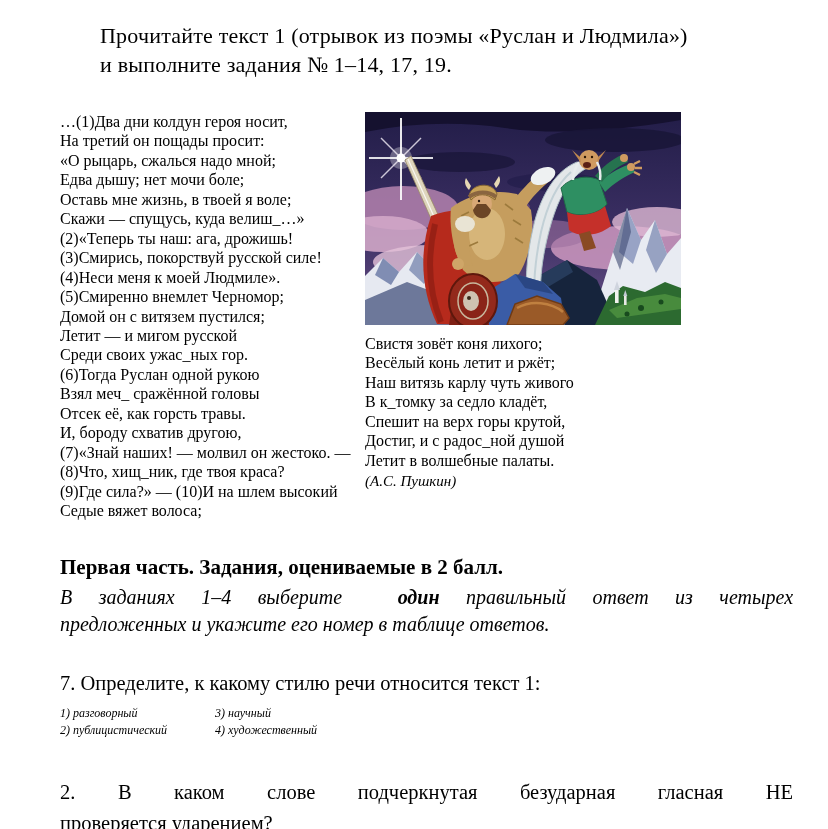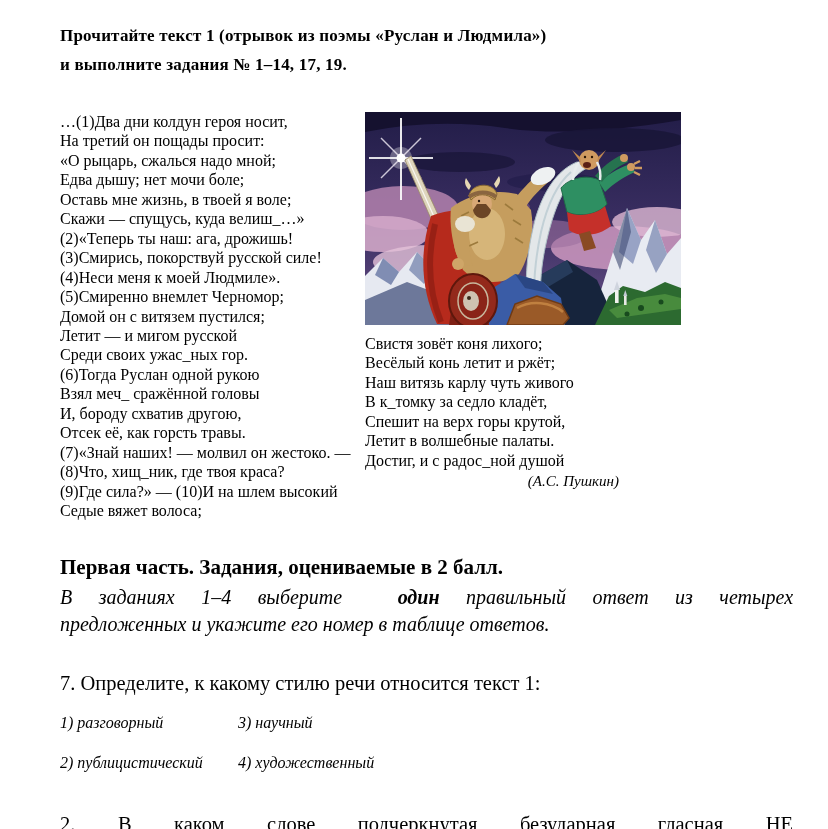--- a/index.html
+++ b/index.html
@@ -5,45 +5,44 @@
   * { margin: 0; padding: 0; box-sizing: border-box; }
   html, body {
     width: 828px; height: 829px;
     background: #ffffff;
     font-family: "Liberation Serif", serif;
     color: #000000;
     overflow: hidden;
   }
   .page { padding: 21px 35px 0 60px; width: 828px; }
 
-  .title { font-size: 17px; font-weight: bold; line-height: 29px; letter-spacing: .2px; }
+  .title { font-size: 22px; font-weight: normal; line-height: 29px; letter-spacing: .2px; margin-left: 40px; }
 
   .content-row { display: flex; margin-top: 33px; }
   .poem-left { width: 305px; font-size: 16px; line-height: 19.45px; flex: none; }
   .right-col { width: 320px; flex: none; }
   .poem-line { white-space: nowrap; }
 
   .figure-wrap { width: 316px; height: 213px; }
   .figure-wrap svg { display: block; }
 
   .poem-right { font-size: 16px; line-height: 19.45px; margin-top: 9px; }
-  .attribution { font-size: 15px; font-style: italic; text-align: right; padding-right: 66px; margin-top: 3px; }
+  .attribution { font-size: 15px; font-style: italic; text-align: left; padding-right: 66px; margin-top: 3px; }
 
   .section-heading { margin-top: 34px; font-size: 21px; font-weight: bold; }
   .instructions { margin-top: 4px; font-size: 20px; font-style: italic; line-height: 27px; width: 733px; }
   .just-line { text-align: justify; text-align-last: justify; }
   .instructions .b { font-weight: bold; margin-left: 29px; }
 
   .question-1 { margin-top: 32px; font-size: 20.5px; line-height: 26px; }
   .options-grid {
-    margin-top: 18px;
+    margin-top: 9px;
     display: grid; grid-template-columns: 155px auto;
-    font-size: 16px; font-style: italic; line-height: 17.5px;
+    font-size: 12px; font-style: italic; line-height: 17.5px;
     width: 480px;
-    gap: 23px;
   }
   .question-2 { margin-top: 37px; font-size: 20.5px; line-height: 31px; width: 733px; }
 </style>
 </head>
 <body>
 
 <div class="page">
 
   <div class="title">
     <div>Прочитайте текст 1 (отрывок из поэмы «Руслан и Людмила»)</div>
@@ -61,22 +60,22 @@
       <div class="poem-line">Скажи — спущусь, куда велиш_…»</div>
       <div class="poem-line">(2)«Теперь ты наш: ага, дрожишь!</div>
       <div class="poem-line">(3)Смирись, покорствуй русской силе!</div>
       <div class="poem-line">(4)Неси меня к моей Людмиле».</div>
       <div class="poem-line">(5)Смиренно внемлет Черномор;</div>
       <div class="poem-line">Домой он с витязем пустился;</div>
       <div class="poem-line">Летит — и мигом русской</div>
       <div class="poem-line">Среди своих ужас_ных гор.</div>
       <div class="poem-line">(6)Тогда Руслан одной рукою</div>
       <div class="poem-line">Взял меч_ сражённой головы</div>
+      <div class="poem-line">Отсек её, как горсть травы.</div>
       <div class="poem-line">И, бороду схватив другою,</div>
-      <div class="poem-line">Отсек её, как горсть травы.</div>
       <div class="poem-line">(7)«Знай наших! — молвил он жестоко. —</div>
       <div class="poem-line">(8)Что, хищ_ник, где твоя краса?</div>
       <div class="poem-line">(9)Где сила?» — (10)И на шлем высокий</div>
       <div class="poem-line">Седые вяжет волоса;</div>
     </div>
 
     <div class="right-col">
       <div class="figure-wrap">
         <svg width="316" height="213" viewBox="0 0 316 213" role="img">
           <defs>
@@ -200,22 +199,22 @@
           </g>
         </svg>
       </div>
 
       <div class="poem-right">
         <div class="poem-line">Свистя зовёт коня лихого;</div>
         <div class="poem-line">Весёлый конь летит и ржёт;</div>
         <div class="poem-line">Наш витязь карлу чуть живого</div>
         <div class="poem-line">В к_томку за седло кладёт,</div>
         <div class="poem-line">Спешит на верх горы крутой,</div>
+        <div class="poem-line">Достиг, и с радос_ной душой</div>
         <div class="poem-line">Летит в волшебные палаты.</div>
-        <div class="poem-line">Достиг, и с радос_ной душой</div>
       </div>
       <div class="attribution">(А.С. Пушкин)</div>
     </div>
   </div>
 
   <div class="section-heading">Первая часть. Задания, оцениваемые в 2 балл.</div>
 
   <div class="instructions">
     <div class="just-line"><span>В заданиях 1–4 выберите </span><span class="b">один</span><span> правильный ответ из четырех</span></div>
     <div>предложенных и укажите его номер в таблице ответов.</div>

